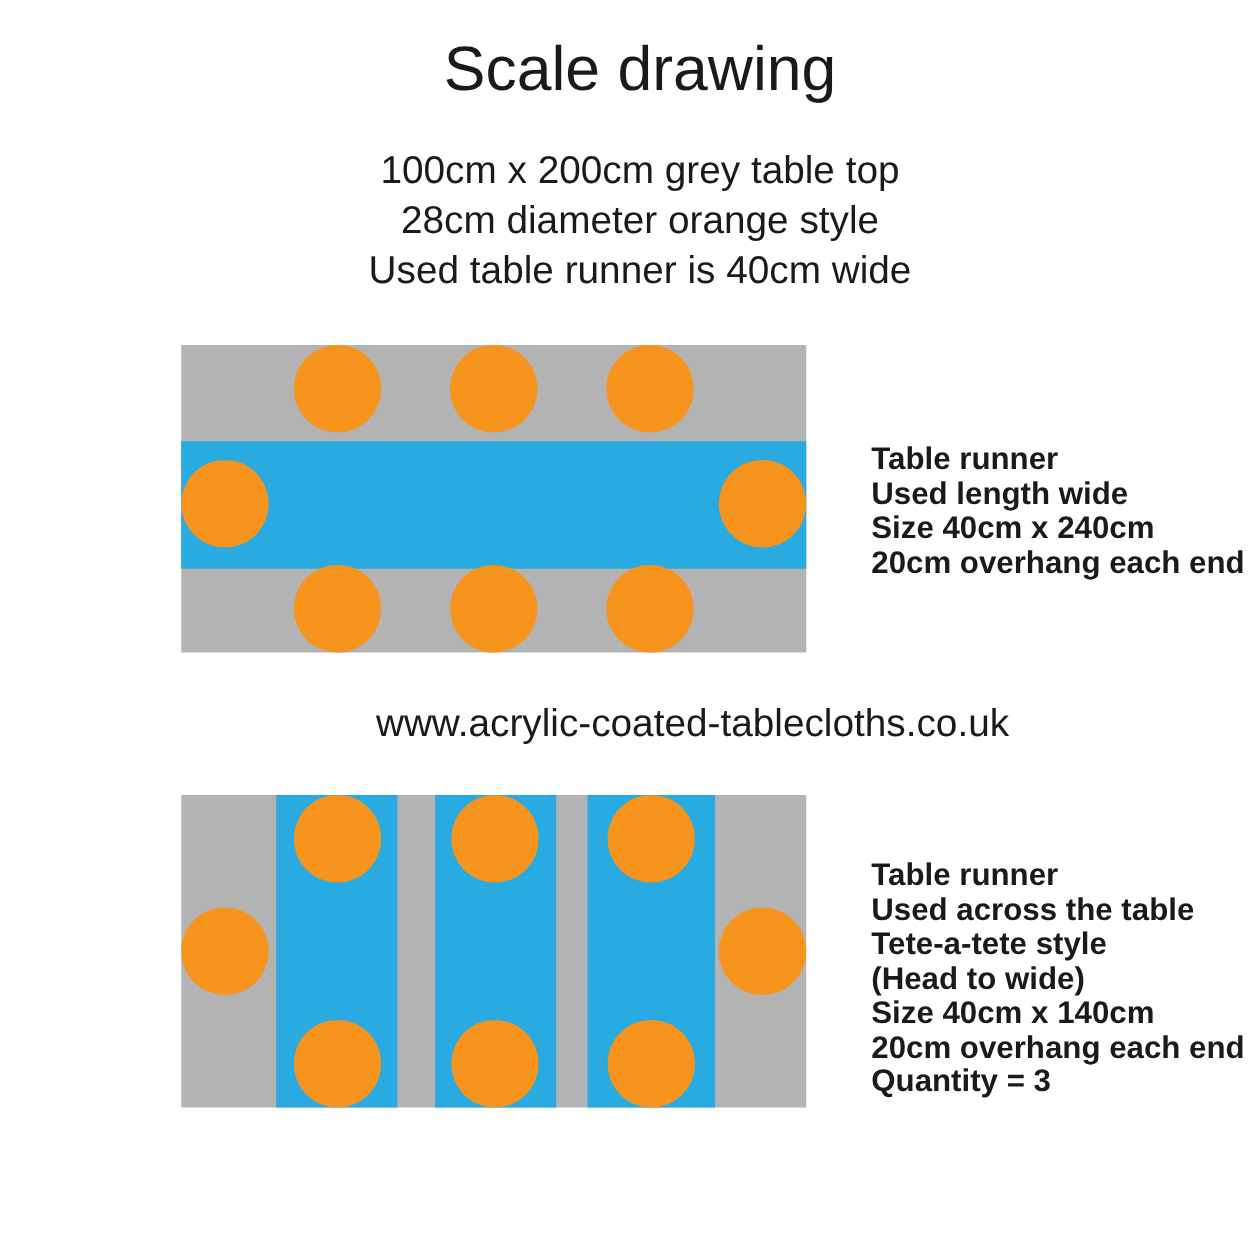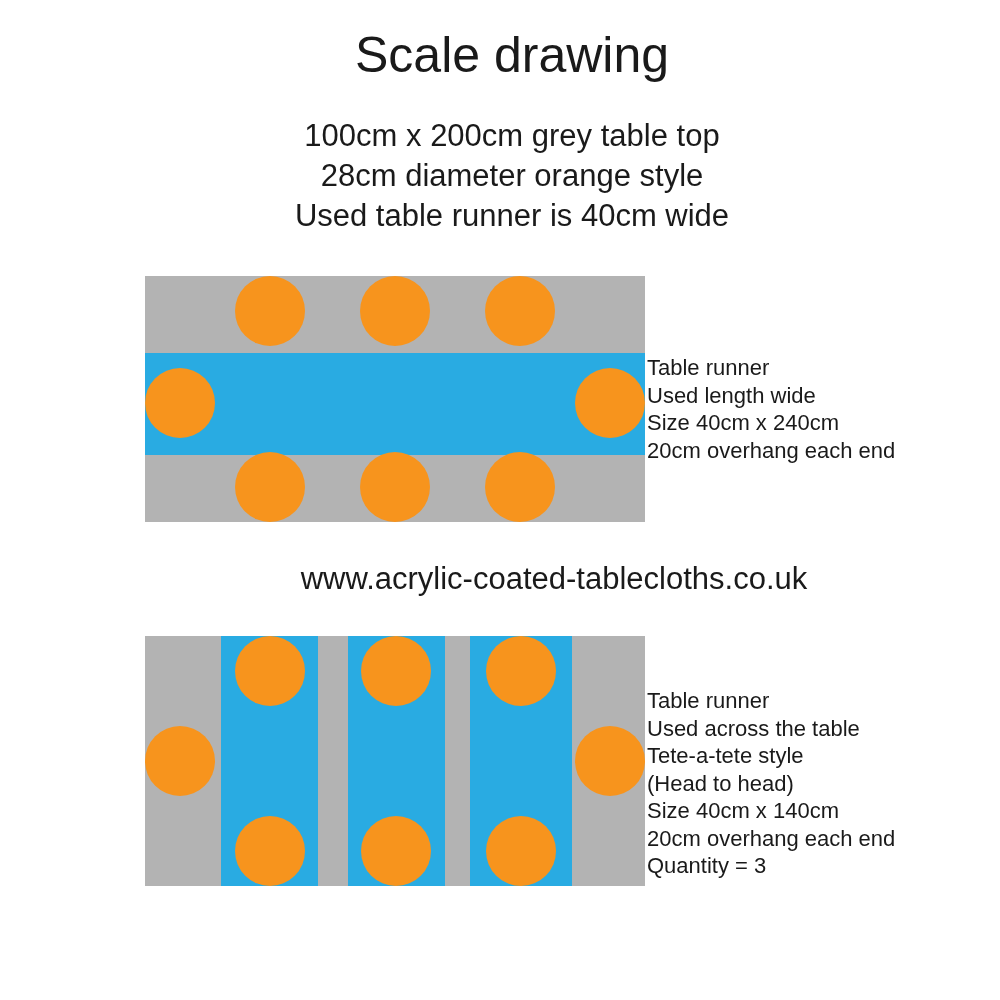--- a/index.html
+++ b/index.html
@@ -74,24 +74,24 @@
   .band3 { left: 325px; width: 102px; }
   .plate {
     position: absolute;
     width: 70px;
     height: 70px;
     border-radius: 50%;
     background: var(--plate_orange, #f7941d);
   }
   .caption {
     position: absolute;
-    left: 635px;
-    font-size: 22px;
+    left: 685px;
+    font-size: 25px;
     line-height: 27.5px;
-    font-weight: 400;
+    font-weight: 700;
     white-space: nowrap;
   }
   .caption1 { top: 354px; }
   .caption2 { top: 687px; }
 </style>
 </head>
 <body>
 
 <div class="page">
 
@@ -135,19 +135,19 @@
     <div class="plate" style="left:216px; top:180px;"></div>
     <div class="plate" style="left:341px; top:180px;"></div>
     <div class="plate" style="left:0;     top:90px;"></div>
     <div class="plate" style="left:430px; top:90px;"></div>
   </div>
 
   <div class="caption caption2">
     <div>Table runner</div>
     <div>Used across the table</div>
     <div>Tete-a-tete style</div>
-    <div>(Head to head)</div>
+    <div>(Head to wide)</div>
     <div>Size 40cm x 140cm</div>
     <div>20cm overhang each end</div>
     <div>Quantity = 3</div>
   </div>
 
 </div>
 
 </body></html>

